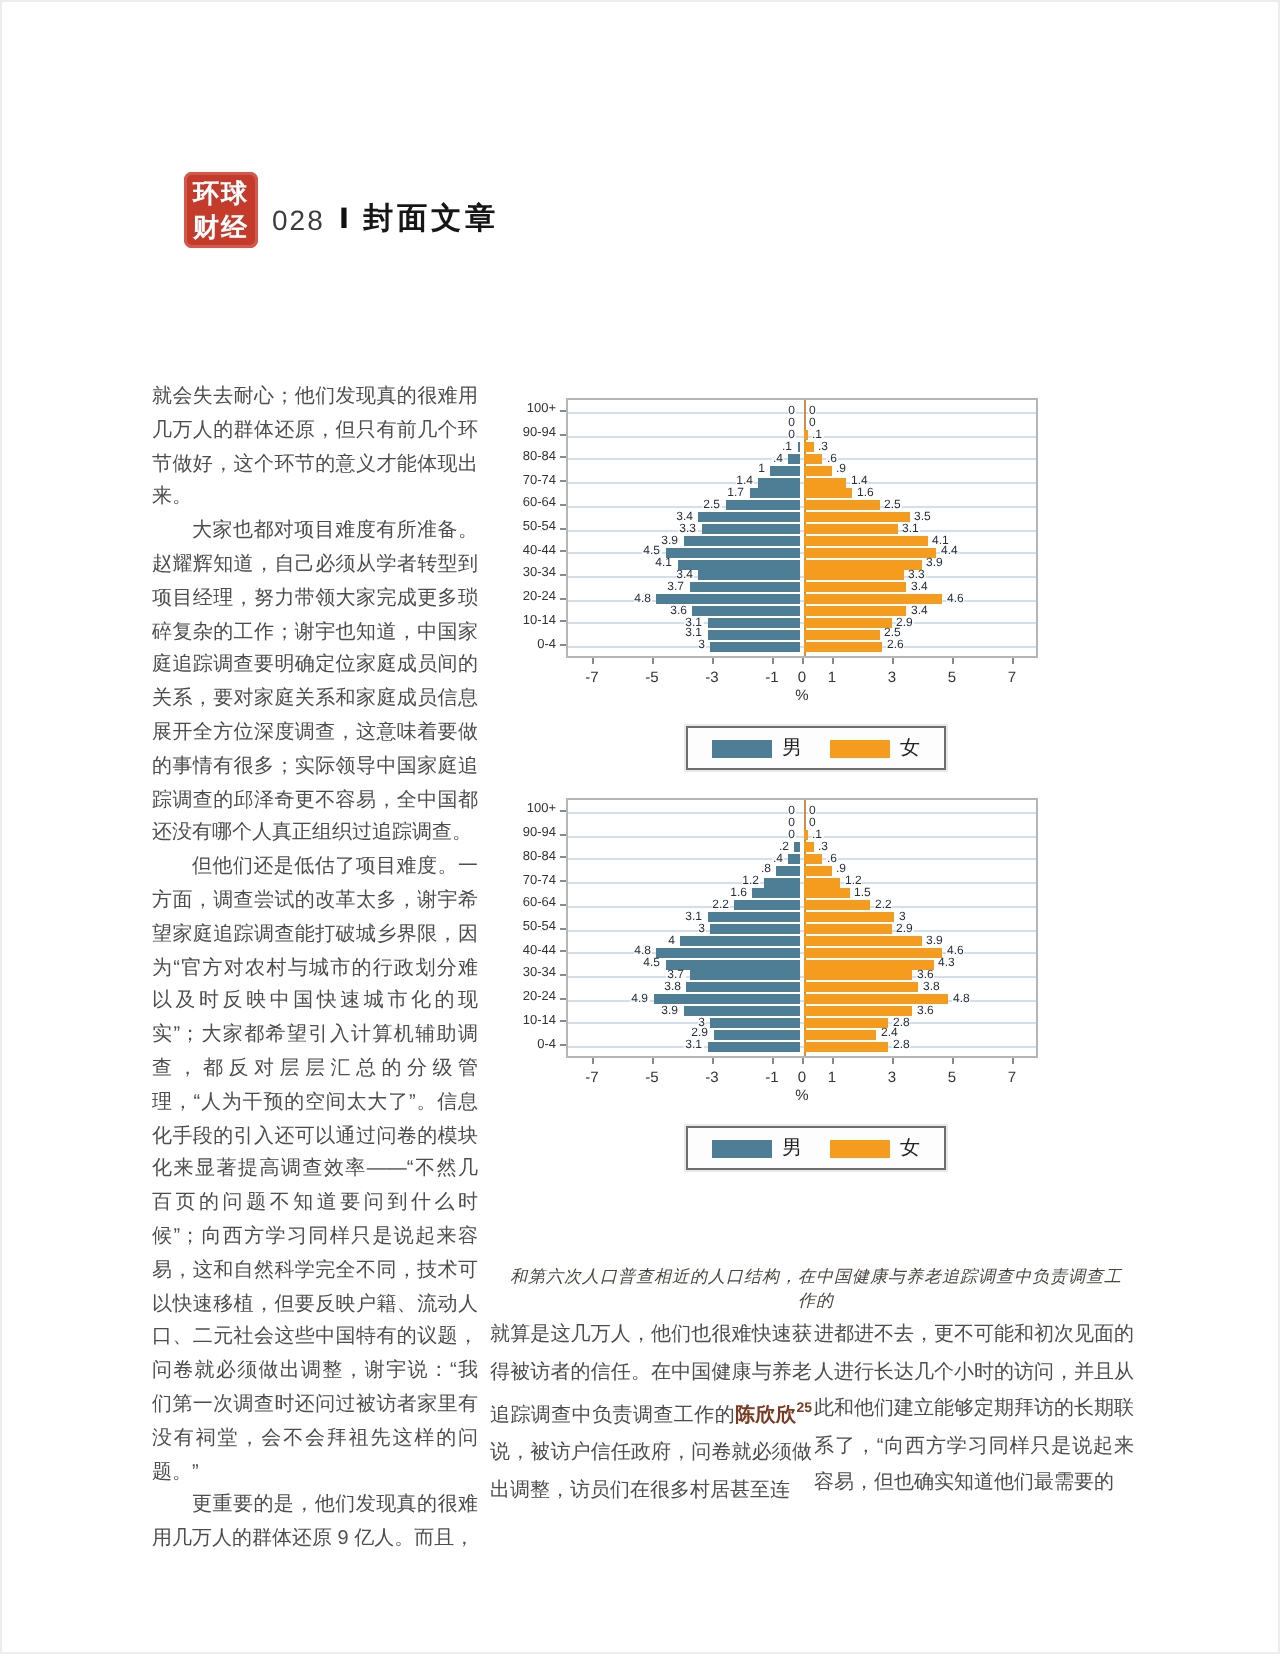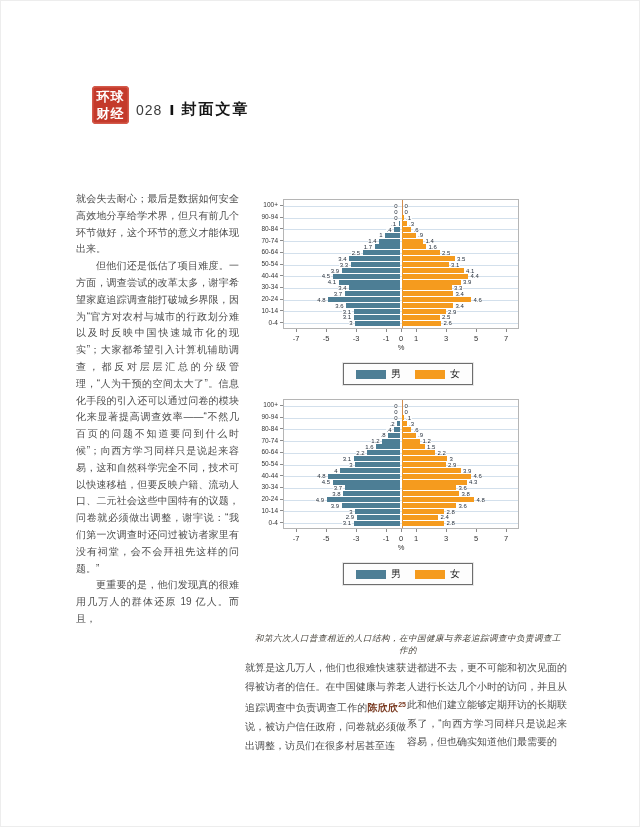--- a/index.html
+++ b/index.html
@@ -80,23 +80,24 @@
   <div>环球</div>
   <div>财经</div>
 </div>
 <div class="header-text">
   <span class="page-num">028</span>
   <span class="divider">Ⅰ</span>
   <span class="section">封面文章</span>
 </div>
 
 <div class="left-col">
-  <p>就会失去耐心；最后是数据如何安全高效地分享给学术界，但只有前几个环节做好，这个环节的意义才能体现出来。</p>
+  <p>就会失去耐心；他们发现真的很难用几万人的群体还原，但只有前几个环节做好，这个环节的意义才能体现出来。</p>
+  <p class="indent">大家也都对项目难度有所准备。赵耀辉知道，自己必须从学者转型到项目经理，努力带领大家完成更多琐碎复杂的工作；谢宇也知道，中国家庭追踪调查要明确定位家庭成员间的关系，要对家庭关系和家庭成员信息展开全方位深度调查，这意味着要做的事情有很多；实际领导中国家庭追踪调查的邱泽奇更不容易，全中国都还没有哪个人真正组织过追踪调查。</p>
   <p class="indent">但他们还是低估了项目难度。一方面，调查尝试的改革太多，谢宇希望家庭追踪调查能打破城乡界限，因为“官方对农村与城市的行政划分难以及时反映中国快速城市化的现实”；大家都希望引入计算机辅助调查，都反对层层汇总的分级管理，“人为干预的空间太大了”。信息化手段的引入还可以通过问卷的模块化来显著提高调查效率——“不然几百页的问题不知道要问到什么时候”；向西方学习同样只是说起来容易，这和自然科学完全不同，技术可以快速移植，但要反映户籍、流动人口、二元社会这些中国特有的议题，问卷就必须做出调整，谢宇说：“我们第一次调查时还问过被访者家里有没有祠堂，会不会拜祖先这样的问题。”</p>
-  <p class="indent">更重要的是，他们发现真的很难用几万人的群体还原 19 亿人。而且，</p>
+  <p class="indent">更重要的是，他们发现真的很难用几万人的群体还原 9 亿人。而且，</p>
 </div>
 
 <div class="charts">
   <div class="chart">
       <div class="pw">
         <div class="ylab" style="left: -33px; top: 2.42857px;">100+</div>
         <div class="ytick" style="left: -3px; top: 5.92857px;"></div>
         <div class="ylab" style="left: -33px; top: 14.1429px;">90-94</div>
         <div class="ytick" style="left: -3px; top: 17.6429px;"></div>
         <div class="ylab" style="left: -33px; top: 25.8571px;">80-84</div>

